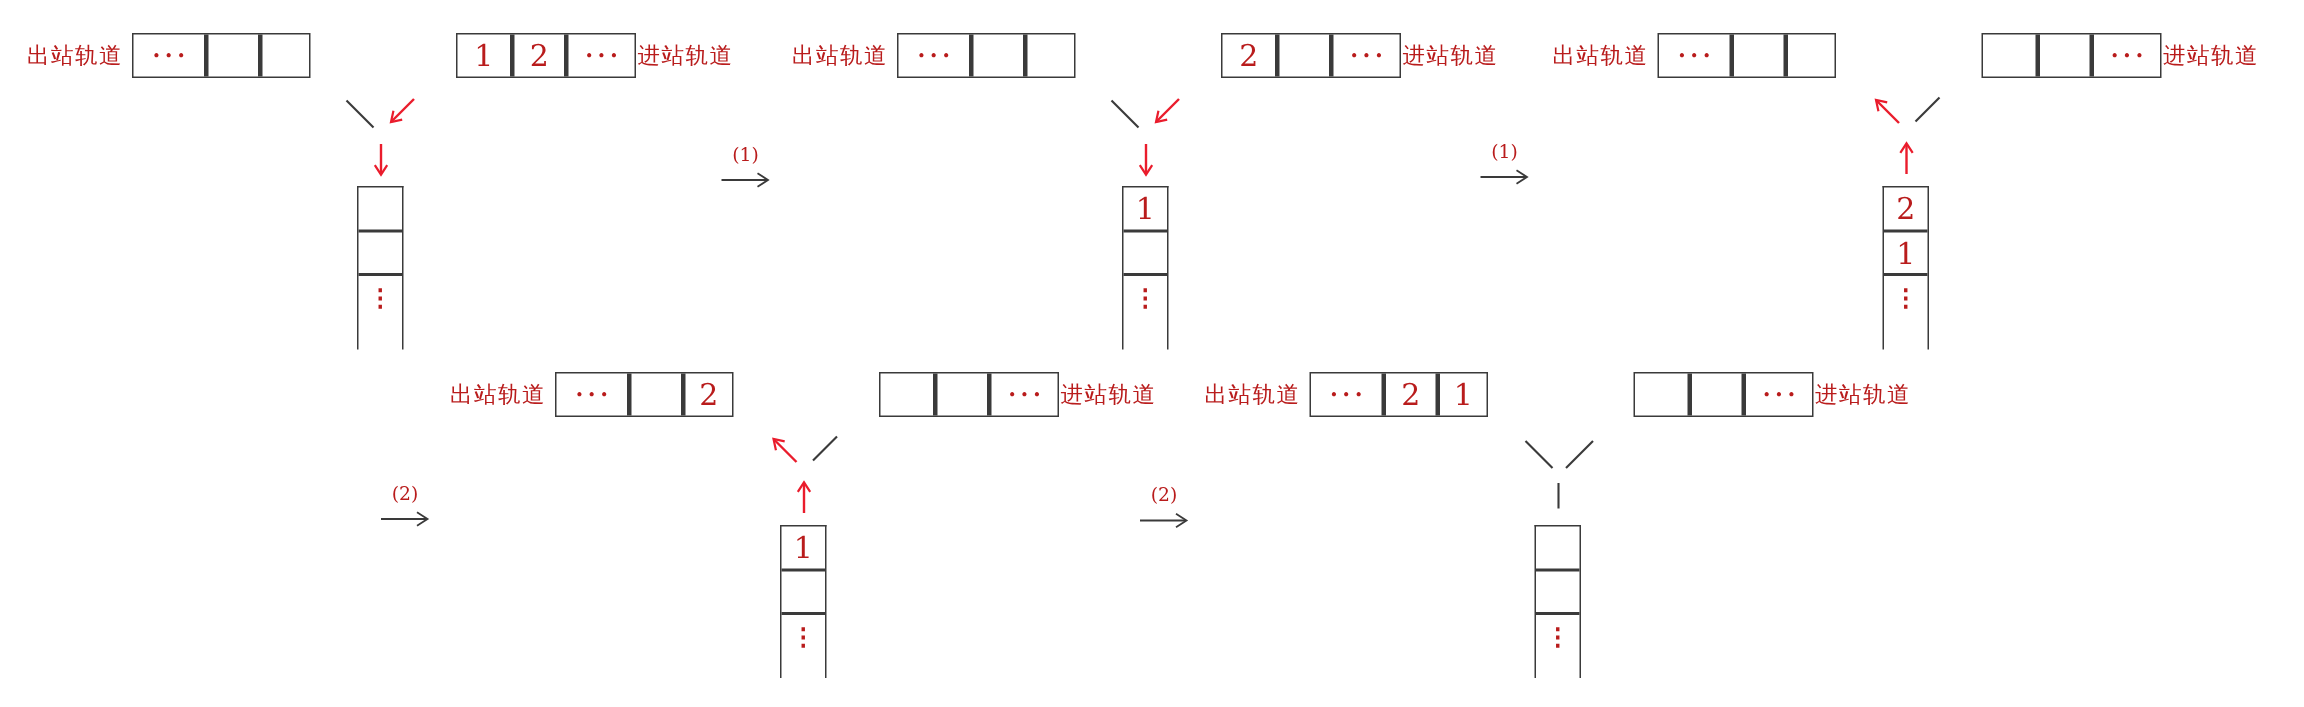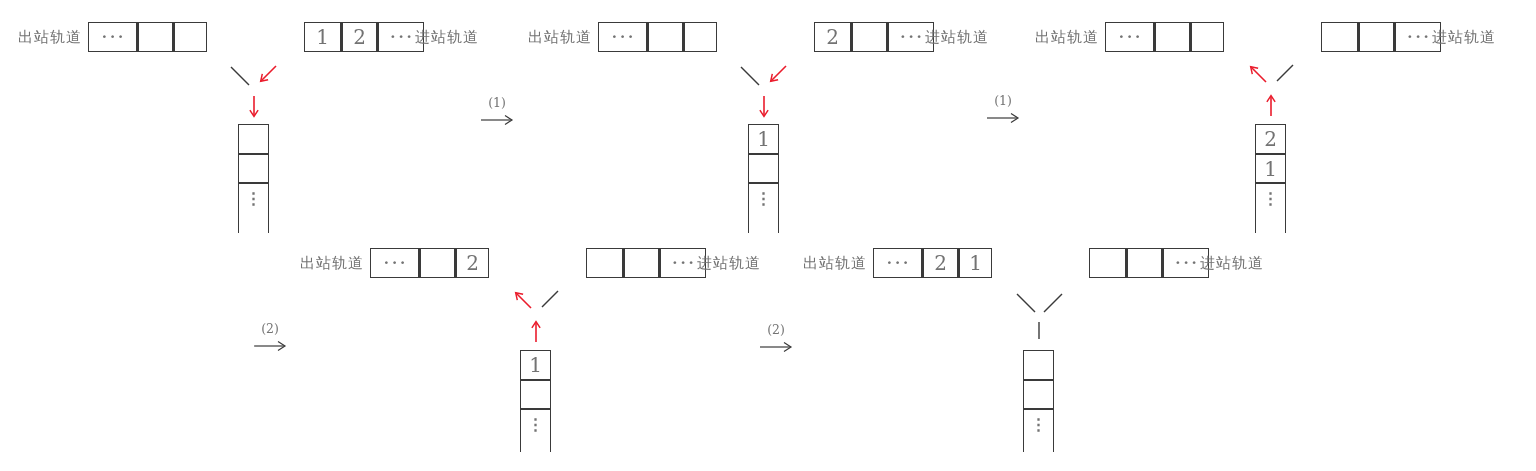--- a/index.html
+++ b/index.html
@@ -2,32 +2,32 @@
 <html style="--line: #3a3a3a; --red: #ea1c2c;"><head>
 <meta charset="utf-8">
 <style>
   :root{
     --line:#3a3a3a;
     --red:#ea1c2c;
   }
   html,body{margin:0;padding:0;background:#ffffff;}
   .canvas{
     position:relative;width:1536px;height:452px;background:#ffffff;
-    font-family:"DejaVu Serif","Liberation Serif",serif;color:#737373;overflow:hidden;
+    font-family:"DejaVu Serif","Liberation Serif",serif;color:#b91c1c;overflow:hidden;
   }
   .panel{position:absolute;width:482px;height:246px;}
   #p1{left:18px;top:0;}
   #p2{left:528px;top:0;}
   #p3{left:1035px;top:0;}
   #p4{left:300px;top:226px;}
   #p5{left:803px;top:226px;}
   .panel > *{position:absolute;}
   .lbl{top:29px;font-size:15px;line-height:16px;letter-spacing:1px;white-space:nowrap;}
   .exit-lbl{left:0;}
-  .entry-lbl{left:397px;text-align:center;}
+  .entry-lbl{left:407px;text-align:center;}
   .track{left:70px;top:22px;height:28px;border:1.2px solid var(--line);display:flex;background:#fff;}
   .exit-track{left:70px;}
   .entry-track{left:286px;}
   .cell{display:flex;align-items:center;justify-content:center;font-size:20px;}
   .cell + .cell{border-left:3px solid var(--line);}
   .cw1{width:47px;}.cw2{width:33px;}.cw3{width:31px;}
   .ew1{width:35px;}.ew2{width:33px;}.ew3{width:44px;}
   .dots{font-size:15px;font-weight:700;letter-spacing:3px;text-indent:3px;}
   .junction{left:210px;top:63px;width:52px;height:58px;overflow:visible;}
   .jk{stroke:var(--line);stroke-width:1.4;fill:none;}

